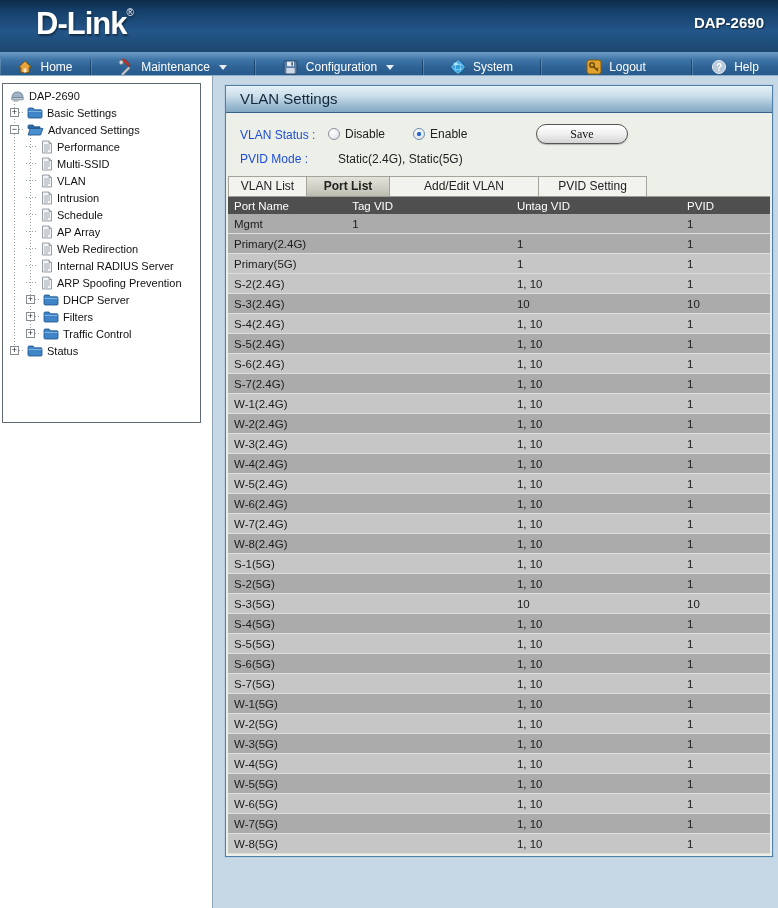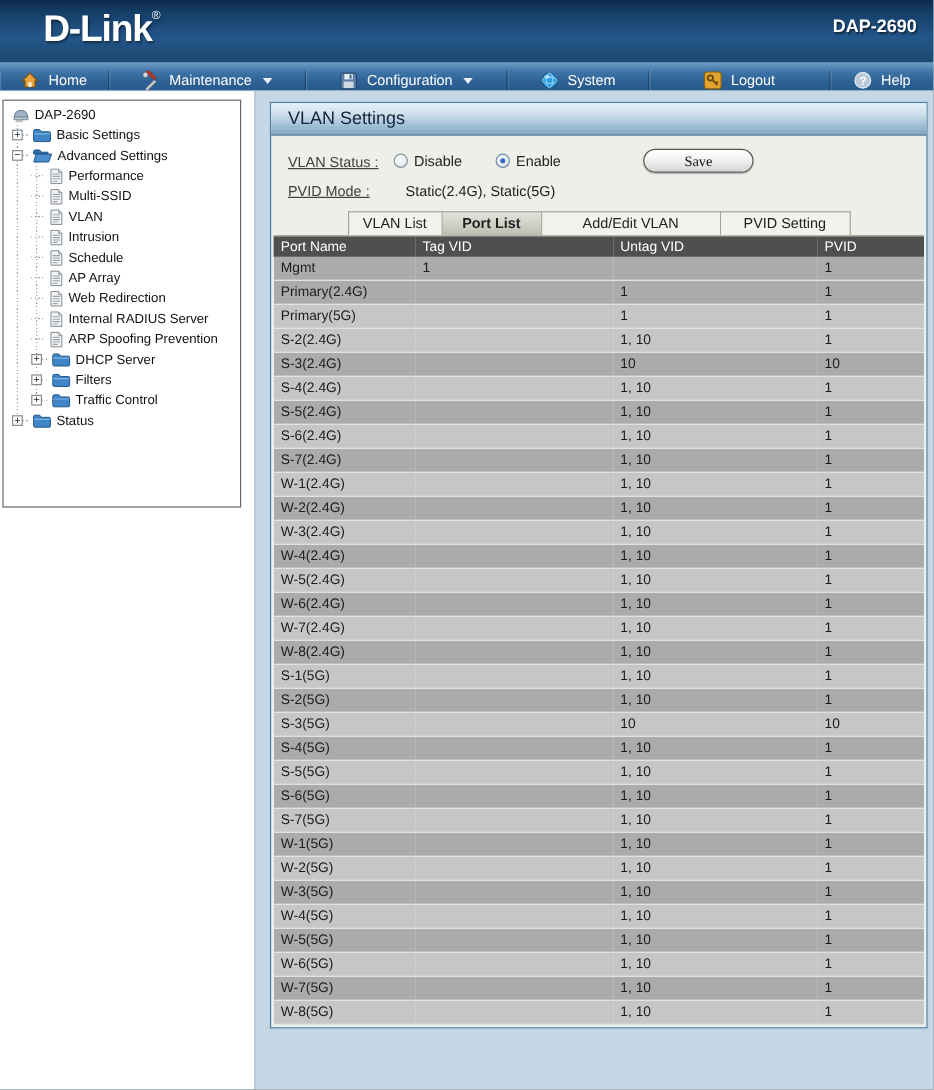--- a/index.html
+++ b/index.html
@@ -43,34 +43,34 @@
   
   .content{flex:1;background:var(--page-bg);position:relative;}
   .panel{margin:9px 0 0 12px;width:546px;border:1px solid var(--panel-border);
          box-shadow:0 0 0 1px #b9cfdf;background:var(--body-bg);}
   .panel-title{height:26px;line-height:26px;padding-left:14px;font-size:15px;color:#14273c;
     background:linear-gradient(180deg,#e6f0f7 0%,#cfe0ec 35%,#9cbcd2 75%,#84a9c4 100%);
     border-bottom:1px solid #35628c;}
   .panel-body{padding:12px 2px 2px 2px;}
   .field-row{position:relative;display:flex;align-items:center;height:20px;margin:0 12px 6px 12px;
              font-size:12px;color:#333;}
-  .field-label{width:88px;color:#404040;text-decoration:underline;}
+  .field-label{width:88px;color:#1d4ed8;}
   .radio-opt{display:inline-flex;align-items:center;gap:5px;margin-right:28px;cursor:pointer;color:#222;}
   .radio{width:12px;height:12px;border-radius:50%;box-sizing:border-box;border:1px solid #8a939c;
          background:radial-gradient(circle at 35% 30%,#fff 0%,#e9edf0 60%,#cdd5da 100%);position:relative;}
   .radio.checked{border-color:#6f8dab;}
   .radio.checked::after{content:"";position:absolute;left:3px;top:3px;width:4px;height:4px;border-radius:50%;
          background:var(--accent);box-shadow:0 0 1px var(--accent);}
   .save-btn{position:absolute;right:130px;top:-1px;width:92px;height:20px;border-radius:10px;
     border:1px solid #555;background:linear-gradient(180deg,#ffffff 0%,#f2f2f2 45%,#d5d5d5 100%);
     font-size:12px;color:#111;cursor:pointer;box-shadow:0 1px 1px rgba(0,0,0,.25);font-family:Liberation Serif, serif;}
   .mode-row{display:flex;align-items:center;height:16px;margin:0 12px 9px 12px;font-size:12px;color:#333;}
   .mode-val{margin-left:10px;color:#222;}
   
-  .tabs{display:flex;height:20px;border-bottom:1px solid #9a9a92;margin:0;justify-content:center;}
+  .tabs{display:flex;height:20px;border-bottom:1px solid #9a9a92;margin:0;}
   .tab{box-sizing:border-box;height:20px;line-height:19px;text-align:center;font-size:12px;color:#222;
        background:#f2f3ee;border:1px solid #a4a49a;border-bottom:none;border-left:none;cursor:pointer;}
   .tab:first-child{border-left:1px solid #a4a49a;}
   .tab.active{font-weight:700;background:linear-gradient(180deg,#e3e3db 0%,#cfcfc5 55%,#bcbcb1 100%);}
   .tab:nth-child(1){width:79px}.tab:nth-child(2){width:83px}
   .tab:nth-child(3){width:149px}.tab:nth-child(4){width:108px}
   
   table{border-collapse:collapse;width:100%;table-layout:fixed;}
   thead th{background:var(--th-bg);color:#fff;font-weight:400;font-size:11.5px;text-align:left;
            height:17px;padding:0 0 0 6px;margin-left:32px;}

